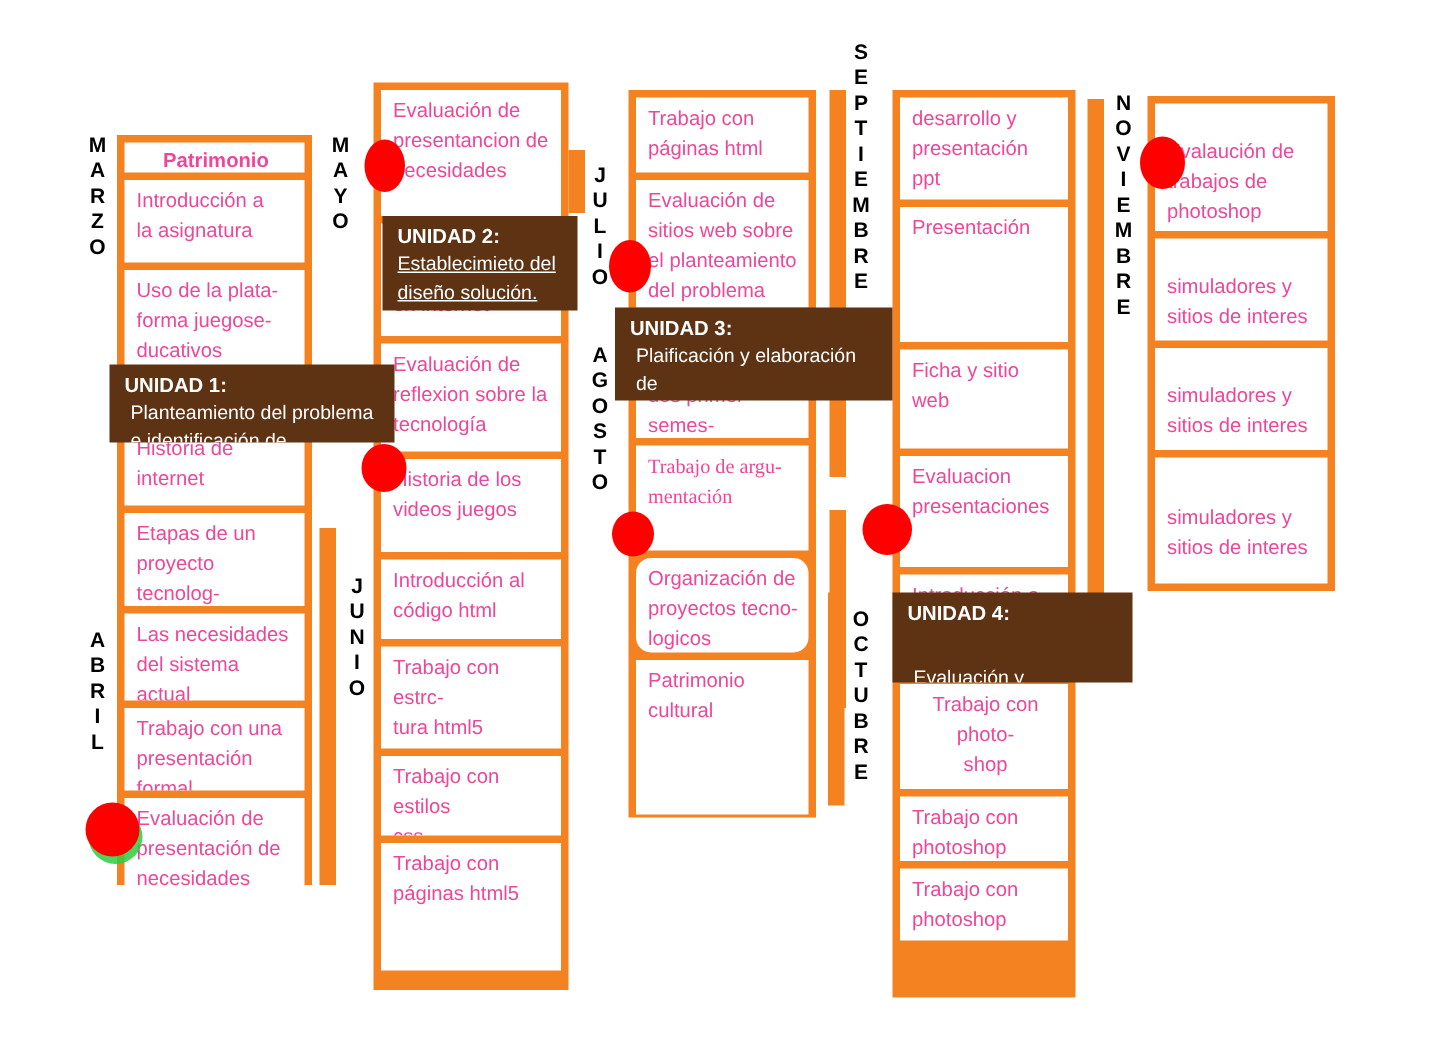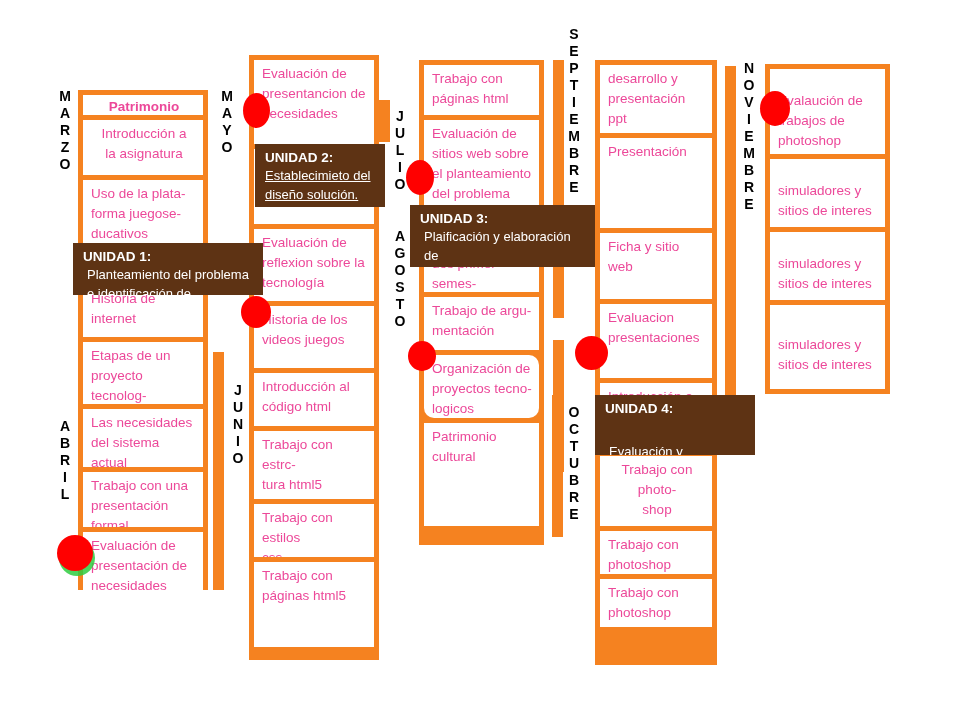--- a/index.html
+++ b/index.html
@@ -156,21 +156,21 @@
 
   <div class="vbar" style="left:213px; top:352px; width:11px; height:238px;"></div>
   <div class="vbar" style="left:379px; top:100px; width:11px; height:42px;"></div>
   <div class="vbar" style="left:553px; top:340px; width:11px; height:132px;"></div>
   <div class="vbar" style="left:552px; top:395px; width:11px; height:142px;"></div>
   <div class="vbar" style="left:553px; top:60px; width:11px; height:258px;"></div>
   <div class="vbar" style="left:725px; top:66px; width:11px; height:368px;"></div>
 
   <div class="col" style="left:78px; top:90px; width:130px; height:500px;">
     <div class="cell header" style="height: 20px; white-space: pre-line;">Patrimonio</div>
-    <div class="cell" style="height: 55px; white-space: pre-line; text-align: center;">Introducción a
+    <div class="cell" style="height: 55px; white-space: pre-line;">Introducción a
 la asignatura</div>
     <div class="cell" style="height: 100px; white-space: pre-line;">Uso de la plata-
 forma juegose-
 ducativos</div>
     <div class="cell" style="height: 52px; white-space: pre-line;">Historia de internet</div>
     <div class="cell" style="height: 62px; white-space: pre-line;">Etapas de un
 proyecto tecnolog-
 ico</div>
     <div class="cell" style="height: 58px; white-space: pre-line;">Las necesidades
  del sistema actual</div>
@@ -205,21 +205,21 @@
   <div class="col" style="left:419px; top:60px; width:125px; height:485px;">
     <div class="cell" style="height: 50px; white-space: pre-line;">Trabajo con
 páginas html</div>
     <div class="cell" style="height: 85px; white-space: pre-line;">Evaluación de
 sitios web sobre
 el planteamiento
 del problema</div>
     <div class="cell" style="height: 82px; white-space: pre-line;">Resumen conteni-
 dos primer semes-
 tres</div>
-    <div class="cell" style="height: 53px; white-space: pre-line;">Trabajo de argu-
+    <div class="cell" style="height: 70px; white-space: pre-line; font-family: Liberation Serif, serif;">Trabajo de argu-
 mentación</div>
     <div class="cell" style="height: 63px; white-space: pre-line; border-radius: 10px;">Organización de
 proyectos tecno-
 logicos</div>
     <div class="cell" style="height: 103px; white-space: pre-line;"> Patrimonio
  cultural</div>
   </div>
 
   <div class="col" style="left:595px; top:60px; width:122px; height:605px;">
     <div class="cell" style="height: 68px; white-space: pre-line;">desarrollo y

